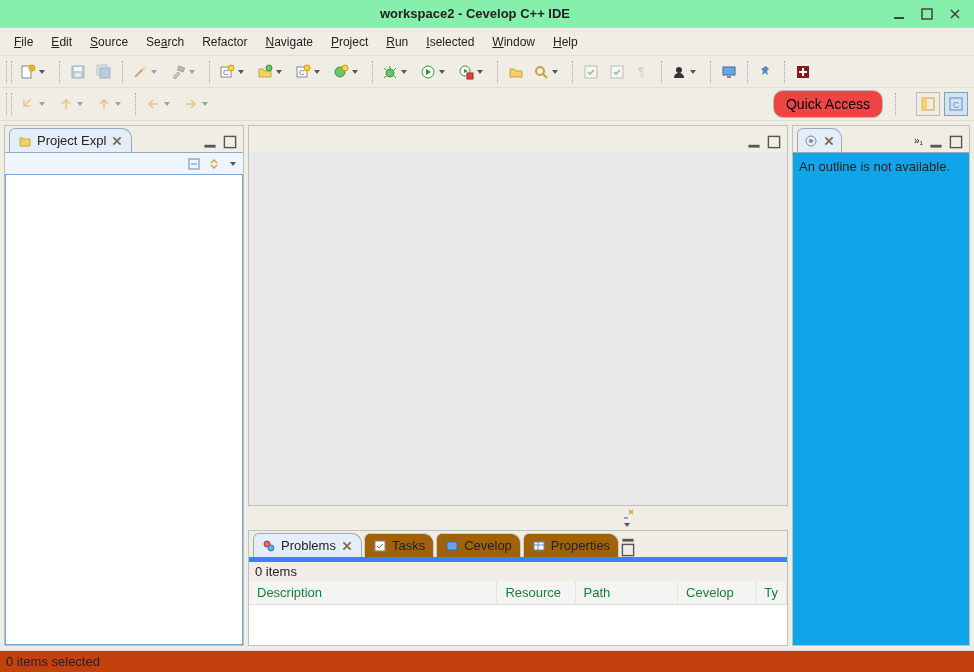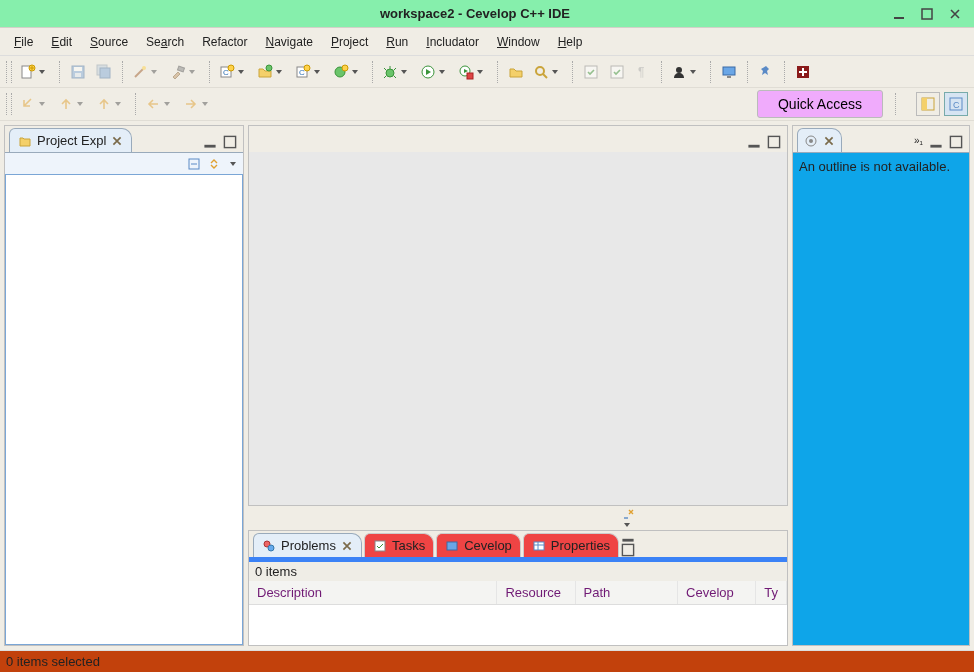--- a/index.html
+++ b/index.html
@@ -15,43 +15,43 @@
 .menuitem { padding: 3px 8px; font-size: 12px; cursor: default; }
 .menuitem .ul { text-decoration: underline; }
 
 .toolbar { background: #f0ede5; display: flex; align-items: center; padding: 2px 6px; gap: 4px; border-bottom: 1px solid #e0ddd5; min-height: 32px; }
 .tbtn { width: 22px; height: 22px; display: inline-flex; align-items: center; justify-content: center; cursor: default; }
 .tbtn.wdd { width: 34px; justify-content: flex-start; padding-left: 2px; position: relative; }
 .dd { width: 8px; height: 8px; margin-left: 2px; }
 .sep { width: 1px; height: 22px; border-left: 1px dotted #aaa; margin: 0 3px; }
 .handle { width: 6px; height: 22px; border-left: 1px dotted #aaa; border-right: 1px dotted #aaa; margin-right: 2px; }
 .qaccess { margin-left: auto; }
-.qaccess-btn { background: #f0abfc; border: 1px solid #bbb; border-radius: 3px; padding: 5px 20px; font-size: 14px; }
+.qaccess-btn { background: #ef4444; border: 1px solid #bbb; border-radius: 10px; padding: 5px 12px; font-size: 14px; }
 
 .mainarea { flex: 1; display: flex; padding: 4px; gap: 4px; min-height: 0; }
 .leftcol { width: 240px; display: flex; flex-direction: column; border-radius: 23px; }
 .midcol { flex: 1; display: flex; flex-direction: column; gap: 4px; min-width: 0; }
 .rightcol { width: 178px; display: flex; flex-direction: column; }
 .view { background: #f0ede5; border: 1px solid #c0c0c0; display: flex; flex-direction: column; min-height: 0; }
 .tabstrip { height: 26px; display: flex; align-items: flex-end; padding: 0 4px; position: relative; }
 .tab { height: 24px; background: #e4eef8; border: 1px solid #9ab; border-bottom: none; border-top-left-radius: 6px; border-top-right-radius: 10px; display: flex; align-items: center; padding: 0 8px; gap: 5px; font-size: 13px; position: relative; }
-.tab.inactive { background: #ef4444; border-color: #ccc; }
+.tab.inactive { background: #a16207; border-color: #ccc; }
 .tab .closex { width: 12px; height: 12px; }
 .tabstrip .tabctrl { margin-left: auto; display: flex; gap: 6px; padding-right: 2px; padding-bottom: 3px; }
 .viewlocal { height: 22px; display: flex; align-items: center; justify-content: flex-end; gap: 6px; padding: 0 6px; }
 .viewbody { flex: 1; background: #fff; border-top: 1px solid #9ab; overflow: hidden; }
 .editorarea { flex: 1; }
 .editor-view { height: 100%; }
 .editor-body { height: calc(100% - 26px); background: #e8e8e8; }
 .bottomarea { height: 116px; margin-top: 20px; }
 .probtabs { height: 26px; display: flex; align-items: flex-end; padding: 0 4px; gap: 2px; }
 .probbody { flex: 1; display: flex; flex-direction: column; background: #fff; border-top: 5px solid #3b82f6; }
 .countline { padding: 2px 6px; font-size: 13px; background:#efede6; }
 .tablehead { display: flex; background: #f4f4f2; border-bottom: 1px solid #ddd; }
-.th { padding: 4px 8px; font-size: 13px; border-right: 1px solid #e5e5e5; color: #701a75; font-weight: normal; }
+.th { padding: 4px 8px; font-size: 13px; border-right: 1px solid #e5e5e5; color: #15803d; font-weight: normal; }
 .statusbar { height: 22px; border-top: 1px solid #ddd; display: flex; align-items: center; padding: 0 6px; font-size: 13px; background: #c2410c; }
 .outlinetxt { padding: 6px; font-size: 13px; line-height: 1.3; }
 .ictl { width: 14px; height: 14px; }
 svg { display: block; }
 .persp { display: flex; gap: 4px; margin-left: 8px; }
 .perspbtn { width: 24px; height: 24px; border: 1px solid #bbb; display:flex; align-items:center; justify-content:center; background:#f0ede5; }
 .perspbtn.active { background:#d6e4f2; border-color:#7aa; }
 </style>
 </head>
 <body>
@@ -236,21 +236,21 @@
 
 <div class="menubar">
   <div class="menuitem"><span class="ul">F</span><span>ile</span></div>
   <div class="menuitem"><span class="ul">E</span><span>dit</span></div>
   <div class="menuitem"><span class="ul">S</span><span>ource</span></div>
   <div class="menuitem"><span>Se</span><span class="ul">a</span><span>rch</span></div>
   <div class="menuitem">Refactor</div>
   <div class="menuitem"><span class="ul">N</span><span>avigate</span></div>
   <div class="menuitem"><span class="ul">P</span><span>roject</span></div>
   <div class="menuitem"><span class="ul">R</span><span>un</span></div>
-  <div class="menuitem"><span class="ul">I</span><span>ncludator</span></div>
+  <div class="menuitem"><span class="ul">I</span><span>selected</span></div>
   <div class="menuitem"><span class="ul">W</span><span>indow</span></div>
   <div class="menuitem"><span class="ul">H</span><span>elp</span></div>
 </div>
 
 <div class="toolbar">
   <span class="handle"></span>
   <span class="tbtn wdd">
       <svg width="16" height="16">
         <use href="#i-new"></use>
       </svg>

